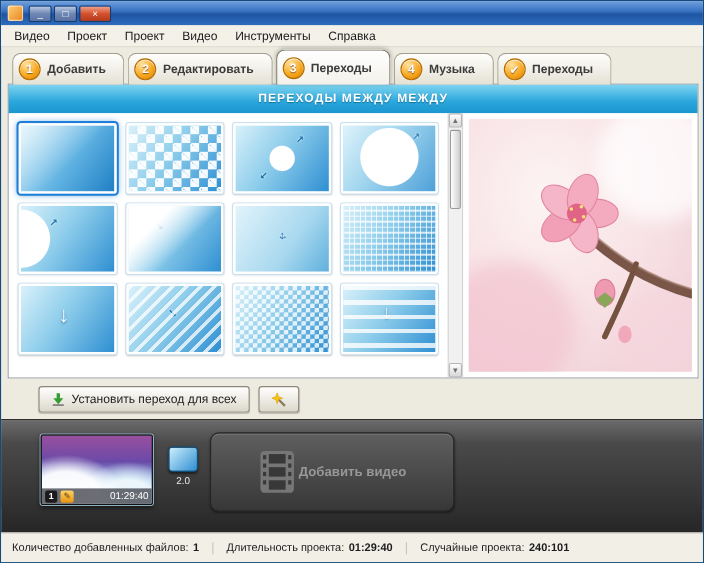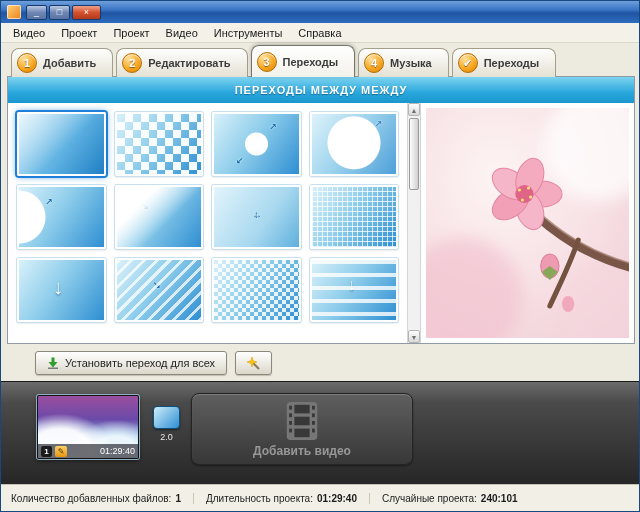--- a/index.html
+++ b/index.html
@@ -109,21 +109,21 @@
   .clip-pencil{width:12px;height:11px;border-radius:2px;background:linear-gradient(#fbd268,#e8940f);
     color:#5a3a00;font-size:8px;line-height:11px;text-align:center;}
   .clip-time{margin-left:auto;color:#fff;font-size:9px;}
   .tchip{position:absolute;left:152px;top:24px;width:27px;height:23px;border-radius:4px;
     border:1px solid #0e4f7e;background:linear-gradient(135deg,#cdeefb,#2e8fd2);
     box-shadow:0 1px 2px rgba(0,0,0,.5);cursor:pointer;}
   .tchip-val{position:absolute;left:149px;top:50px;width:33px;text-align:center;color:#e8e8e8;font-size:9px;}
   .add-video{position:absolute;left:190px;top:11px;width:222px;height:72px;border-radius:8px;
     background:linear-gradient(#5f5f5f,#373737);border:1px solid #242424;
     box-shadow:inset 0 1px 1px rgba(255,255,255,.2),0 1px 2px rgba(0,0,0,.45);
-    display:flex;flex-direction:column;align-items:center;justify-content:center;gap:3px;cursor:pointer;}
+    display:flex;flex-direction:row;align-items:center;justify-content:center;gap:3px;cursor:pointer;}
   .add-video-label{color:#989898;font-size:12px;font-weight:bold;}
 
   
   .statusbar{position:absolute;left:0;right:0;bottom:0;height:27px;background:#f1efe6;
     border-top:1px solid #c6c3b6;display:flex;align-items:center;padding:0 10px;font-size:10px;color:#1c1c1c;}
   .status-item{display:flex;gap:4px;padding:0 12px;}
   .status-item:first-child{padding-left:0;}
   .status-item + .status-item{border-left:1px solid #c9c6b9;}
   .status-value{font-weight:bold;}
 </style>

